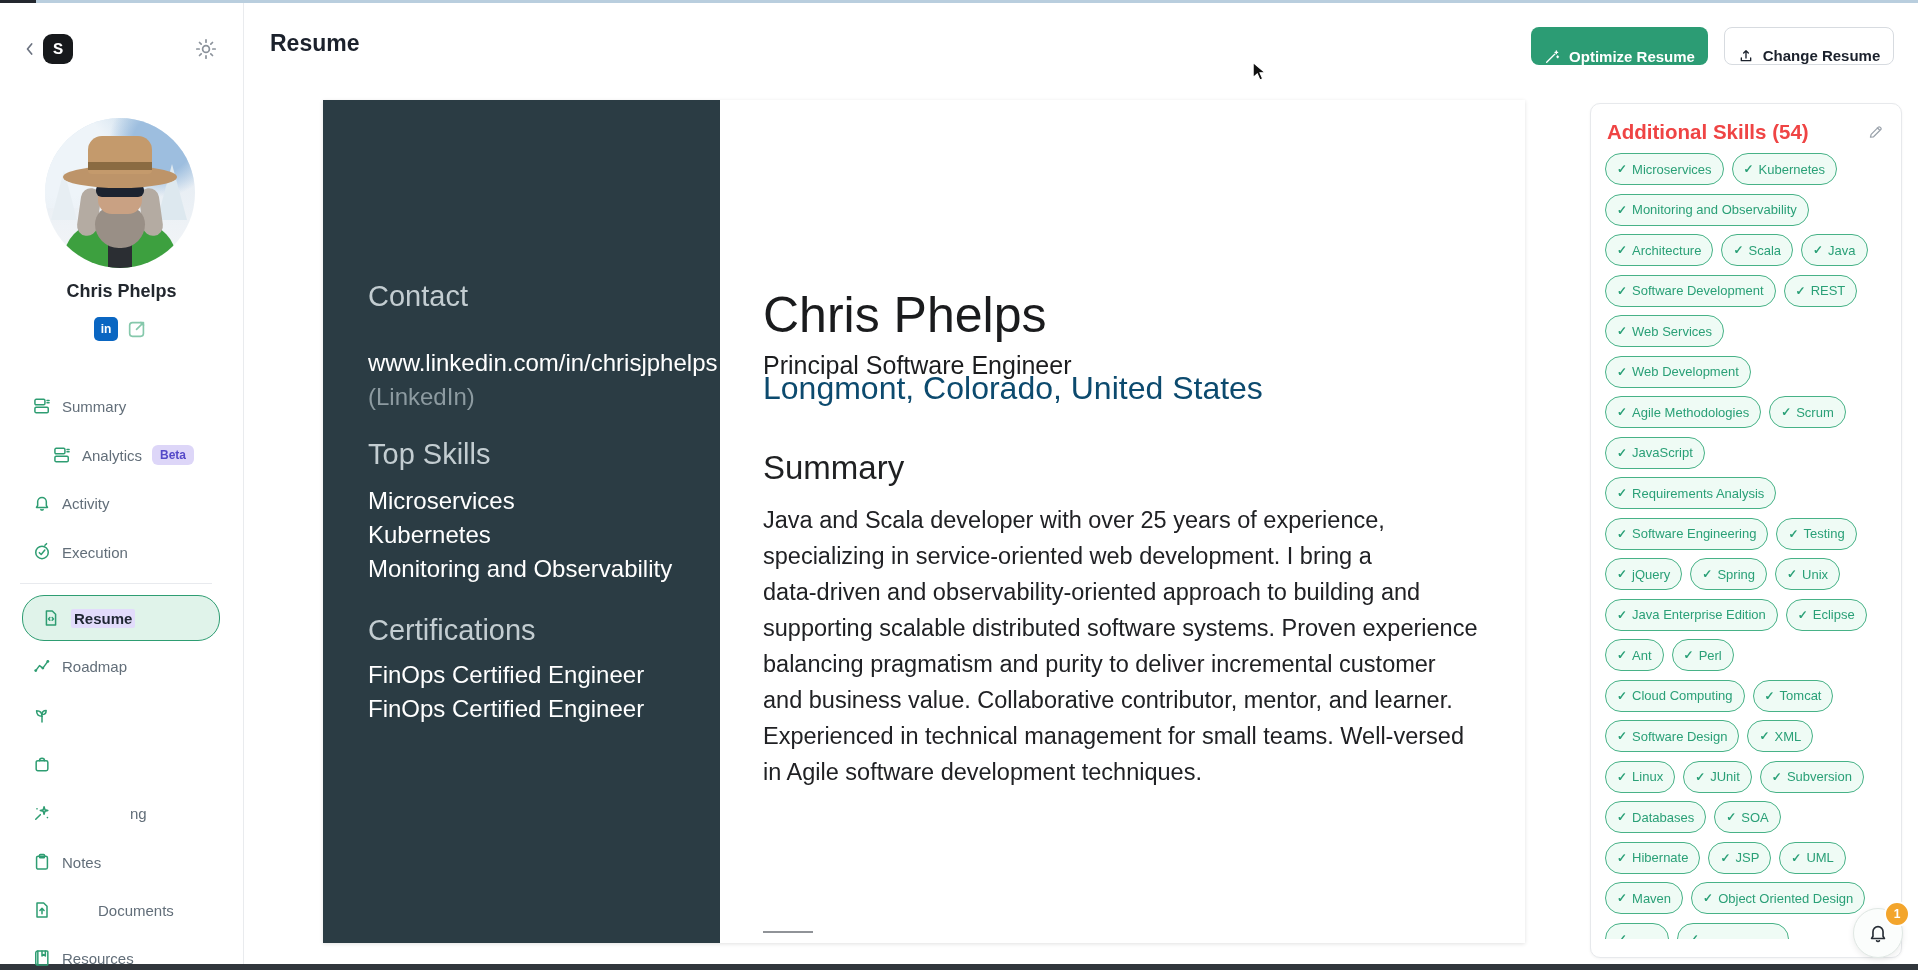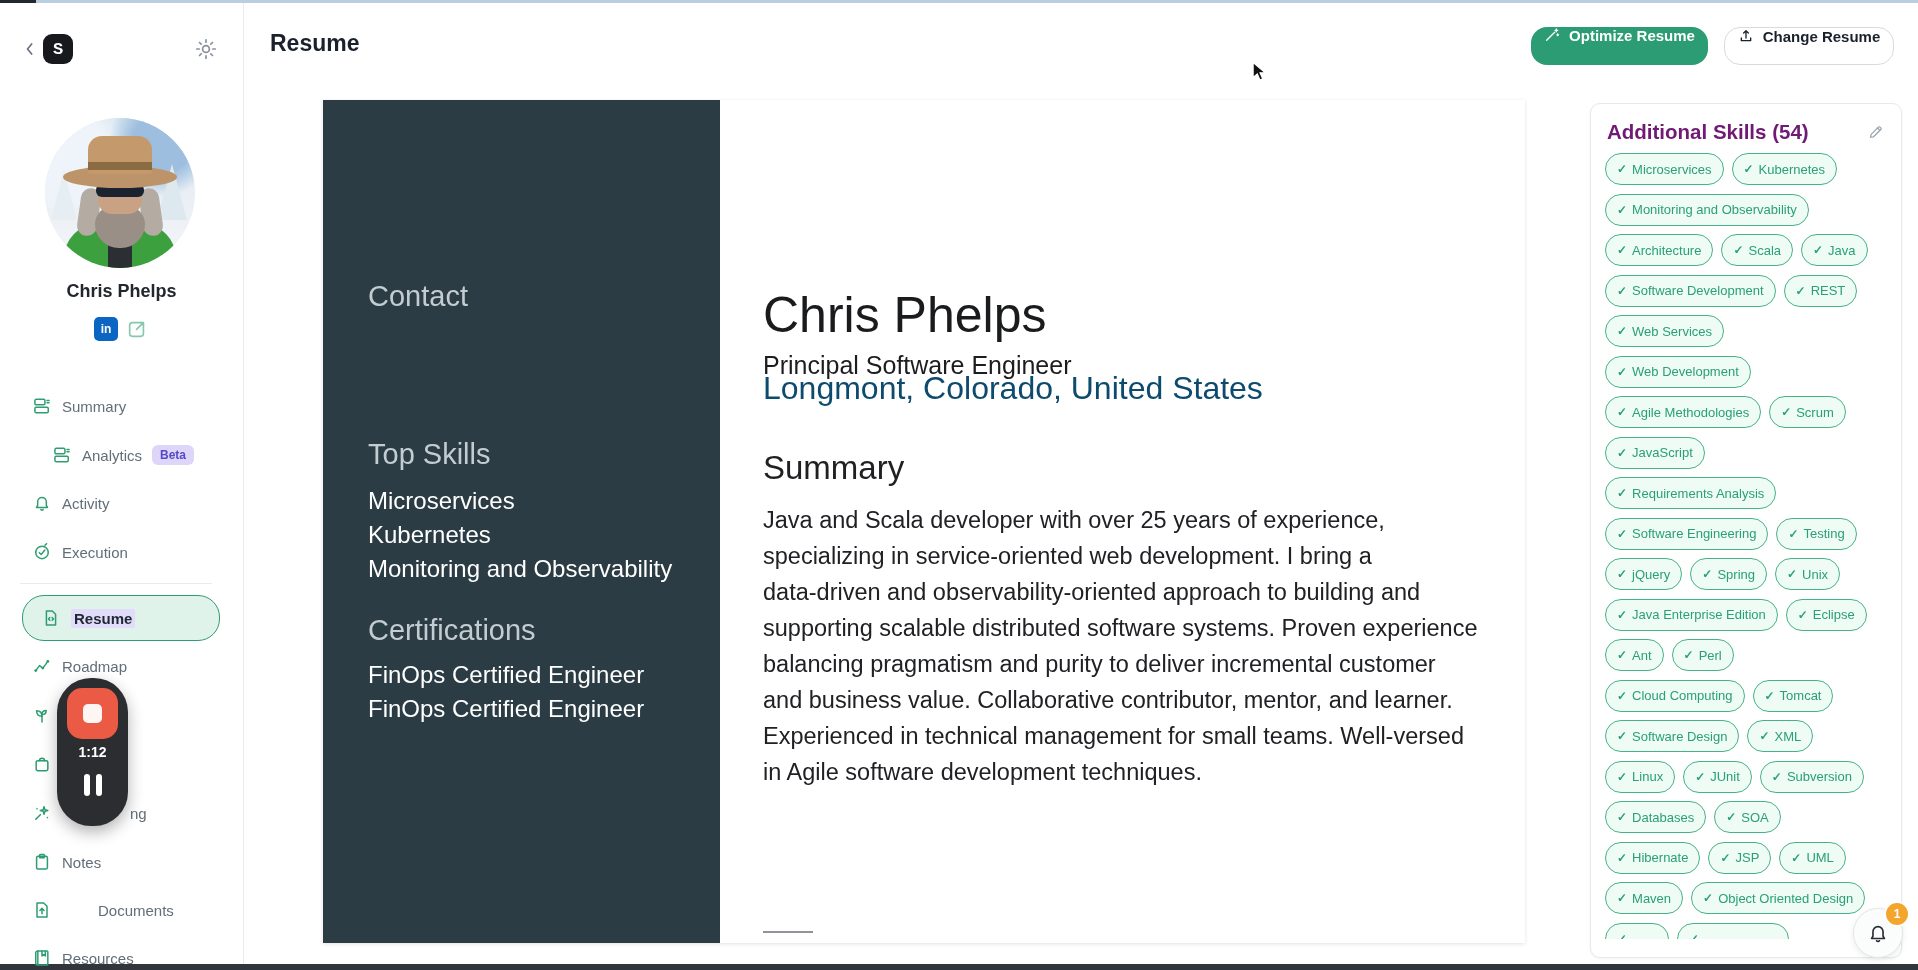--- a/index.html
+++ b/index.html
@@ -59,21 +59,21 @@
   .recorder{left:57px;top:675px;width:71px;height:148px;border-radius:34px;background:#2b2d31;
             box-shadow:0 6px 16px rgba(0,0,0,.3);z-index:50;}
   .rec-stop{position:absolute;left:10px;top:10px;width:51px;height:51px;border-radius:15px;background:#eb5a45;cursor:pointer;}
   .rec-stop::after{content:"";position:absolute;left:16px;top:16px;width:19px;height:19px;border-radius:5px;background:#fdf6f3;}
   .rec-time{position:absolute;left:0;top:66px;width:71px;text-align:center;color:#fff;font-size:14px;font-weight:700;}
   .rec-pause{position:absolute;left:0;top:96px;width:71px;height:26px;display:flex;justify-content:center;gap:6px;cursor:pointer;}
   .rec-pause i{display:block;width:6px;height:22px;border-radius:3px;background:#fff;}
 
   
   .page-title{left:270px;top:30px;font-size:23px;font-weight:700;color:#1b212c;}
-  .btn{height:38px;border-radius:16px;display:flex;align-items:flex-start;justify-content:center;gap:9px;
+  .btn{height:38px;border-radius:8px;display:flex;align-items:flex-end;justify-content:center;gap:9px;
        font-size:15px;font-weight:600;cursor:pointer;box-sizing:border-box;}
   .btn-optimize{left:1531px;top:27px;width:177px;background:#2c9c74;color:#fff;}
   .btn-change{left:1724px;top:27px;width:170px;background:#fff;color:#1b212c;border:1px solid #d7dbe0;}
 
   
   .doc{left:323px;top:100px;width:1202px;height:843px;background:#fff;
        box-shadow:0 1px 4px rgba(0,0,0,.12);overflow:hidden;}
   .doc-dark{position:absolute;left:0;top:0;width:397px;height:100%;background:#2b3c44;}
   .dk{position:absolute;left:45px;color:#fff;}
   .dk-h{font-size:29px;color:#c3cdd1;}
@@ -83,21 +83,21 @@
   .r-name{top:186px;font-size:50px;line-height:58px;color:#1a1b1d;}
   .r-title{top:248px;font-size:25px;line-height:34px;color:#1c1d1f;}
   .r-loc{top:271px;font-size:32px;line-height:34px;color:#0c4a6e;}
   .r-h{font-size:33px;line-height:40px;color:#1f2022;}
   .r-body{font-size:23.5px;line-height:36px;white-space:pre-line;}
   .r-divider{left:440px;top:831px;width:50px;height:2px;background:#909398;}
 
   
   .skills-card{left:1590px;top:103px;width:312px;height:855px;background:#fff;border:1px solid #e7e9ec;
                border-radius:10px;box-sizing:border-box;box-shadow:0 1px 3px rgba(0,0,0,.05);}
-  .skills-title{position:absolute;left:16px;top:16px;font-size:20.5px;font-weight:600;color:#701a75;}
+  .skills-title{position:absolute;left:16px;top:16px;font-size:20.5px;font-weight:600;color:#ef4444;}
   .skills-edit{position:absolute;right:16px;top:20px;width:18px;height:18px;color:#9aa2ab;cursor:pointer;}
   .chips{position:absolute;left:14px;top:49px;width:284px;height:786px;overflow:hidden;}
   .chip-row{display:flex;gap:8px;height:32px;margin-bottom:8.5px;}
   .chip{display:inline-flex;align-items:center;gap:5px;height:32px;box-sizing:border-box;
         padding:0 11px;border:1px solid #47b287;border-radius:16px;background:#effbf5;
         color:#2aa077;font-size:13px;white-space:nowrap;cursor:pointer;}
   .chip .ck{font-size:12px;font-weight:700;}
   .chip.stub1{width:64px;} .chip.stub2{width:112px;}
 
   
@@ -249,28 +249,20 @@
         <span class="nicon"><svg viewBox="0 0 24 24" fill="none" stroke="currentColor" stroke-width="1.8" stroke-linecap="round" stroke-linejoin="round">
             <path d="M7 3.5h11a1 1 0 0 1 1 1v15a1 1 0 0 1-1 1H7a2.5 2.5 0 0 1-2.5-2.5v-12A2.5 2.5 0 0 1 7 3.5z"></path>
             <path d="M7 3.5v16.5"></path>
             <path d="M12 3.5v6l2-1.6 2 1.6v-6"></path>
           </svg></span>
         <span class="nlabel">Resources</span>
       </div>
     </div>
   <div class="abs nav-divider"></div>
 
-  <div class="abs recorder">
-    <div class="rec-stop"></div>
-    <div class="rec-time">1:12</div>
-    <div class="rec-pause">
-        <i></i>
-        <i></i>
-      </div>
-  </div>
 </div>
 
 <div class="abs page-title">Resume</div>
 <div class="abs btn btn-optimize">
   <span style="width:16px;height:16px;display:block;">
     <svg viewBox="0 0 24 24" fill="none" stroke="#fff" stroke-width="2" stroke-linecap="round">
       <path d="M4 20L14.5 9.5M14.5 9.5l1.8-1.8"></path>
         <path d="M18.5 3v4M16.5 5h4M20.5 10.5v2.5M19.2 11.8h2.6"></path>
     </svg>
   </span>
@@ -283,20 +275,21 @@
         <path d="M5 15v4h14v-4"></path>
     </svg>
   </span>
   <span>Change Resume</span>
 </div>
 
 <div class="abs doc">
   <div class="doc-dark"></div>
 
   <div class="dk dk-h" style="top:180px;">Contact</div>
+  <div class="dk dk-body" style="top:246px;"><span>www.linkedin.com/in/chrisjphelps</span><br><span class="dk-sub">(LinkedIn)</span></div>
   <div class="dk dk-h" style="top:338px;">Top Skills</div>
   <div class="dk dk-body" style="top:384px;">Microservices
 Kubernetes
 Monitoring and Observability</div>
   <div class="dk dk-h" style="top:514px;">Certifications</div>
   <div class="dk dk-body" style="top:558px;">FinOps Certified Engineer
 FinOps Certified Engineer</div>
 
   <div class="wt r-name">Chris Phelps</div>
   <div class="wt r-title">Principal Software Engineer</div>

